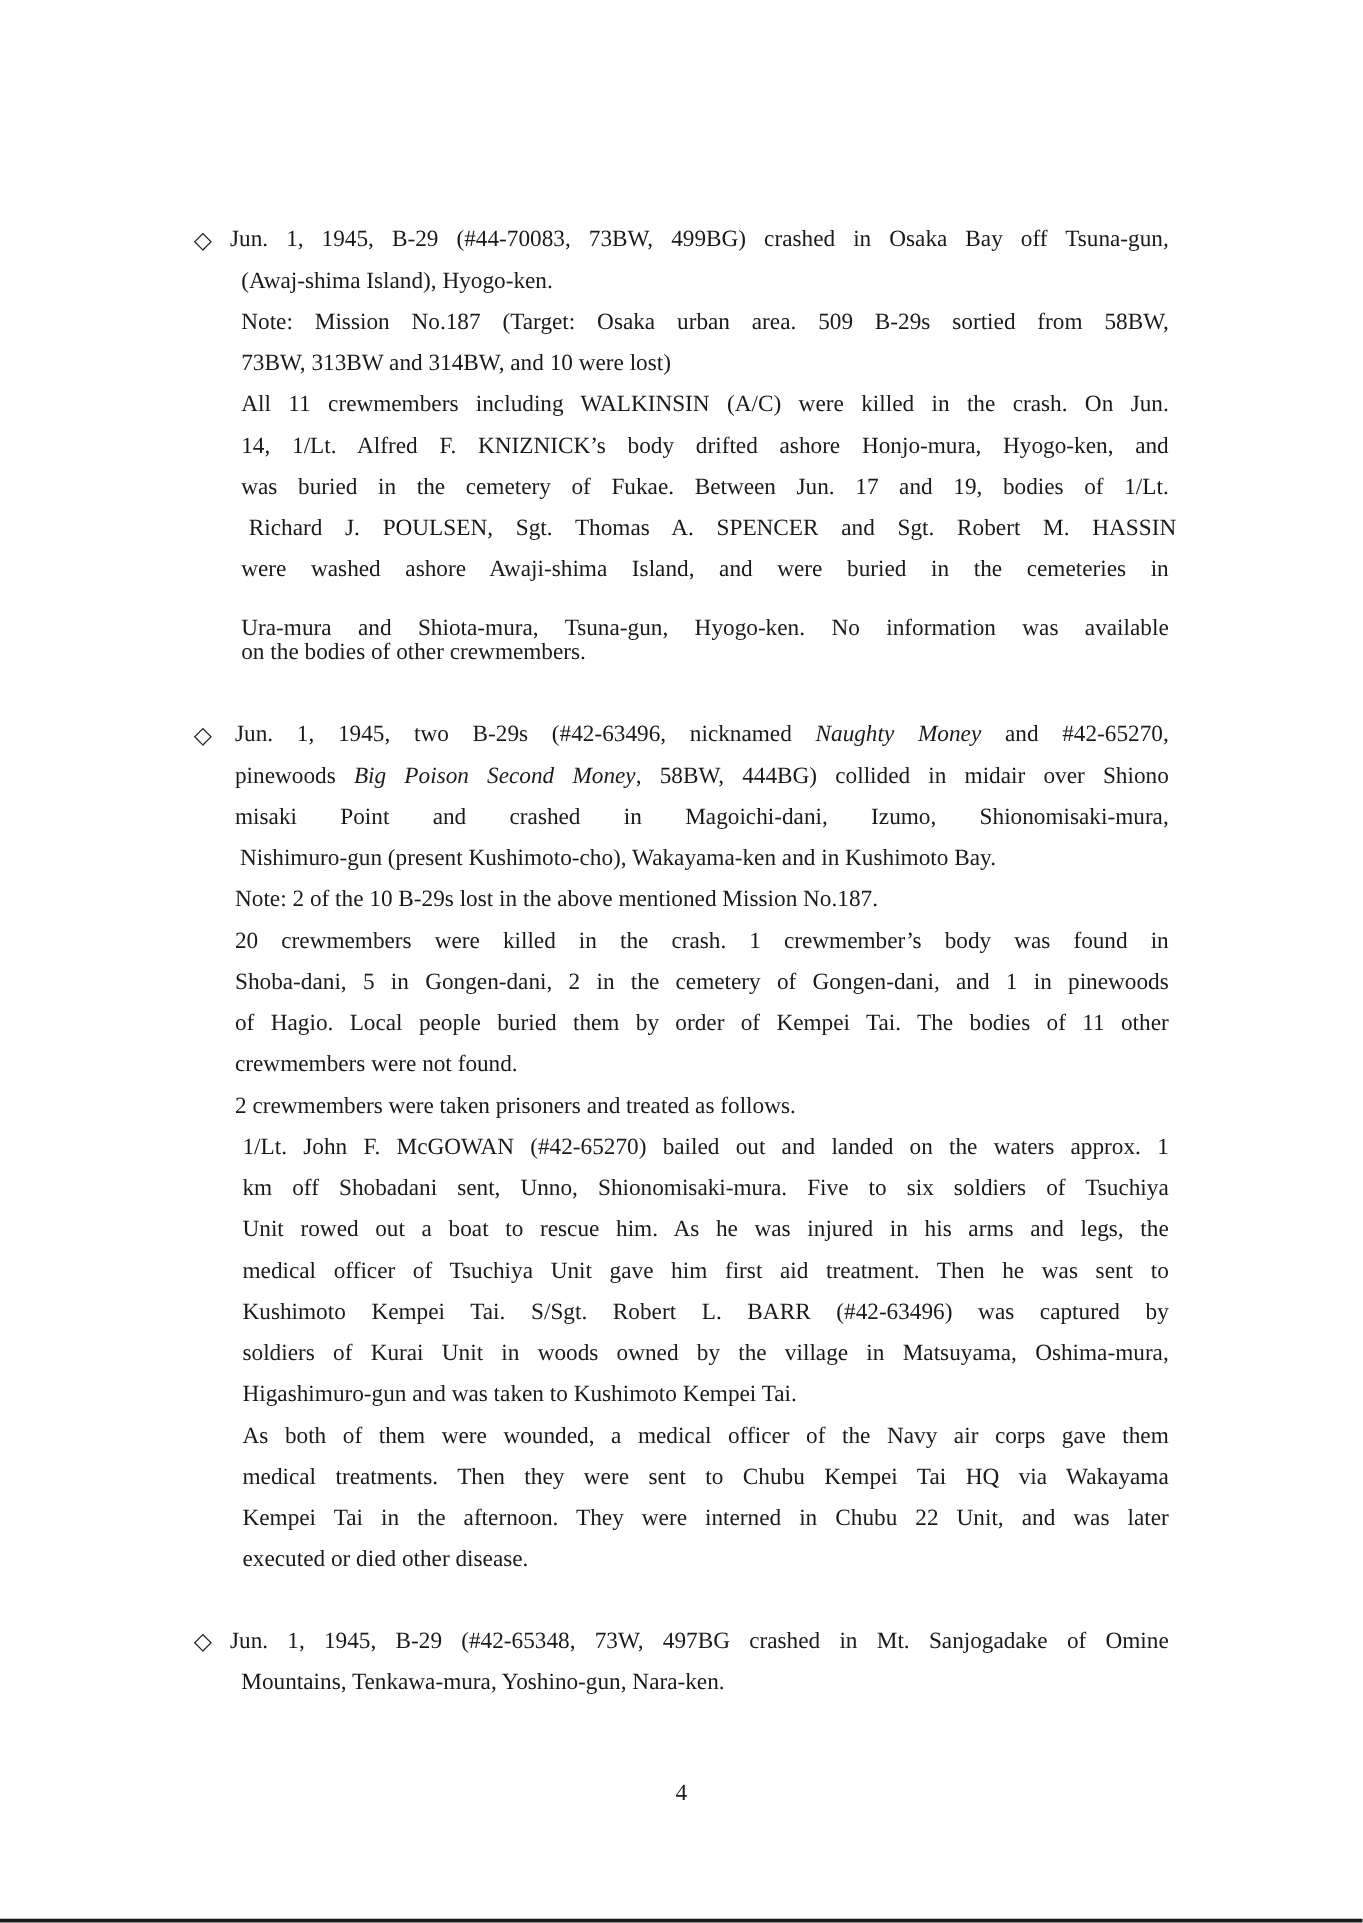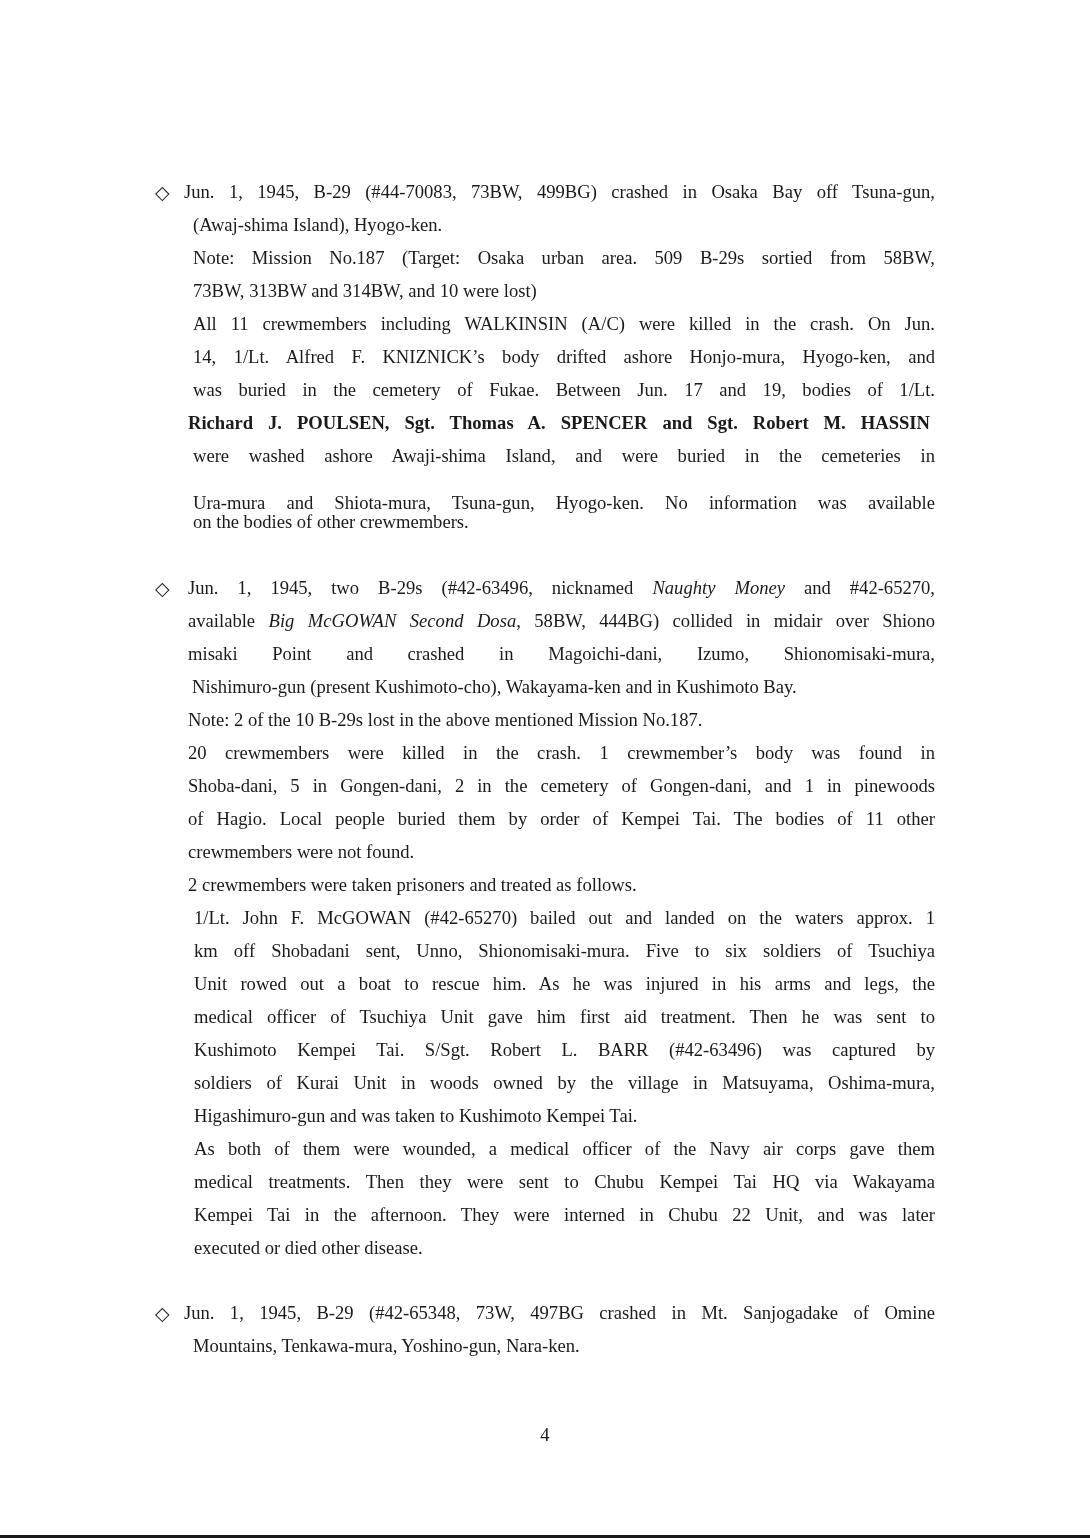--- a/index.html
+++ b/index.html
@@ -66,33 +66,33 @@
 
   <div>
     <span class="diamond" style="left:155px; top:181px;">◇</span>
     <div class="line justify" style="left:184px; top:181px; width:751px;">Jun. 1, 1945, B-29 (#44-70083, 73BW, 499BG) crashed in Osaka Bay off Tsuna-gun,</div>
     <div class="line" style="left:193px; top:214px;">(Awaj-shima Island), Hyogo-ken.</div>
     <div class="line justify" style="left:193px; top:247px; width:742px;">Note: Mission No.187 (Target: Osaka urban area. 509 B-29s sortied from 58BW,</div>
     <div class="line" style="left:193px; top:280px;">73BW, 313BW and 314BW, and 10 were lost)</div>
     <div class="line justify" style="left:193px; top:313px; width:742px;">All 11 crewmembers including WALKINSIN (A/C) were killed in the crash. On Jun.</div>
     <div class="line justify" style="left:193px; top:346px; width:742px;">14, 1/Lt. Alfred F. KNIZNICK’s body drifted ashore Honjo-mura, Hyogo-ken, and</div>
     <div class="line justify" style="left:193px; top:379px; width:742px;">was buried in the cemetery of Fukae. Between Jun. 17 and 19, bodies of 1/Lt.</div>
-    <div class="line justify" style="left:188px; top:412px; width:742px;font-weight:bold;">Richard J. POULSEN, Sgt. Thomas A. SPENCER and Sgt. Robert M. HASSIN</div>
+    <div class="line justify" style="left:199px; top:412px; width:742px;">Richard J. POULSEN, Sgt. Thomas A. SPENCER and Sgt. Robert M. HASSIN</div>
     <div class="line justify" style="left:193px; top:445px; width:742px;">were washed ashore Awaji-shima Island, and were buried in the cemeteries in</div>
     <div class="line justify" style="left:193px; top:492px; width:742px;">Ura-mura and Shiota-mura, Tsuna-gun, Hyogo-ken. No information was available</div>
     <div class="line" style="left:193px; top:511px;">on the bodies of other crewmembers.</div>
   </div>
 
   <div>
     <span class="diamond" style="left:155px; top:577px;">◇</span>
     <div class="line justify" style="left:188px; top:577px; width:747px;">
       <span>Jun. 1, 1945, two B-29s (#42-63496, nicknamed </span><i>Naughty Money</i><span> and #42-65270,</span>
     </div>
     <div class="line justify" style="left:188px; top:610px; width:747px;">
-      <span>available </span><i>Big McGOWAN Second Dosa</i><span>, 58BW, 444BG) collided in midair over Shiono</span>
+      <span>pinewoods </span><i>Big Poison Second Money</i><span>, 58BW, 444BG) collided in midair over Shiono</span>
     </div>
     <div class="line justify" style="left:188px; top:643px; width:747px;">misaki Point and crashed in Magoichi-dani, Izumo, Shionomisaki-mura,</div>
     <div class="line" style="left:192px; top:676px;">Nishimuro-gun (present Kushimoto-cho), Wakayama-ken and in Kushimoto Bay.</div>
     <div class="line" style="left:188px; top:709px;">Note: 2 of the 10 B-29s lost in the above mentioned Mission No.187.</div>
     <div class="line justify" style="left:188px; top:742px; width:747px;">20 crewmembers were killed in the crash. 1 crewmember’s body was found in</div>
     <div class="line justify" style="left:188px; top:775px; width:747px;">Shoba-dani, 5 in Gongen-dani, 2 in the cemetery of Gongen-dani, and 1 in pinewoods</div>
     <div class="line justify" style="left:188px; top:808px; width:747px;">of Hagio. Local people buried them by order of Kempei Tai. The bodies of 11 other</div>
     <div class="line" style="left:188px; top:841px;">crewmembers were not found.</div>
     <div class="line" style="left:188px; top:874px;">2 crewmembers were taken prisoners and treated as follows.</div>
     <div class="line justify" style="left:194px; top:907px; width:741px;">1/Lt. John F. McGOWAN (#42-65270) bailed out and landed on the waters approx. 1</div>

